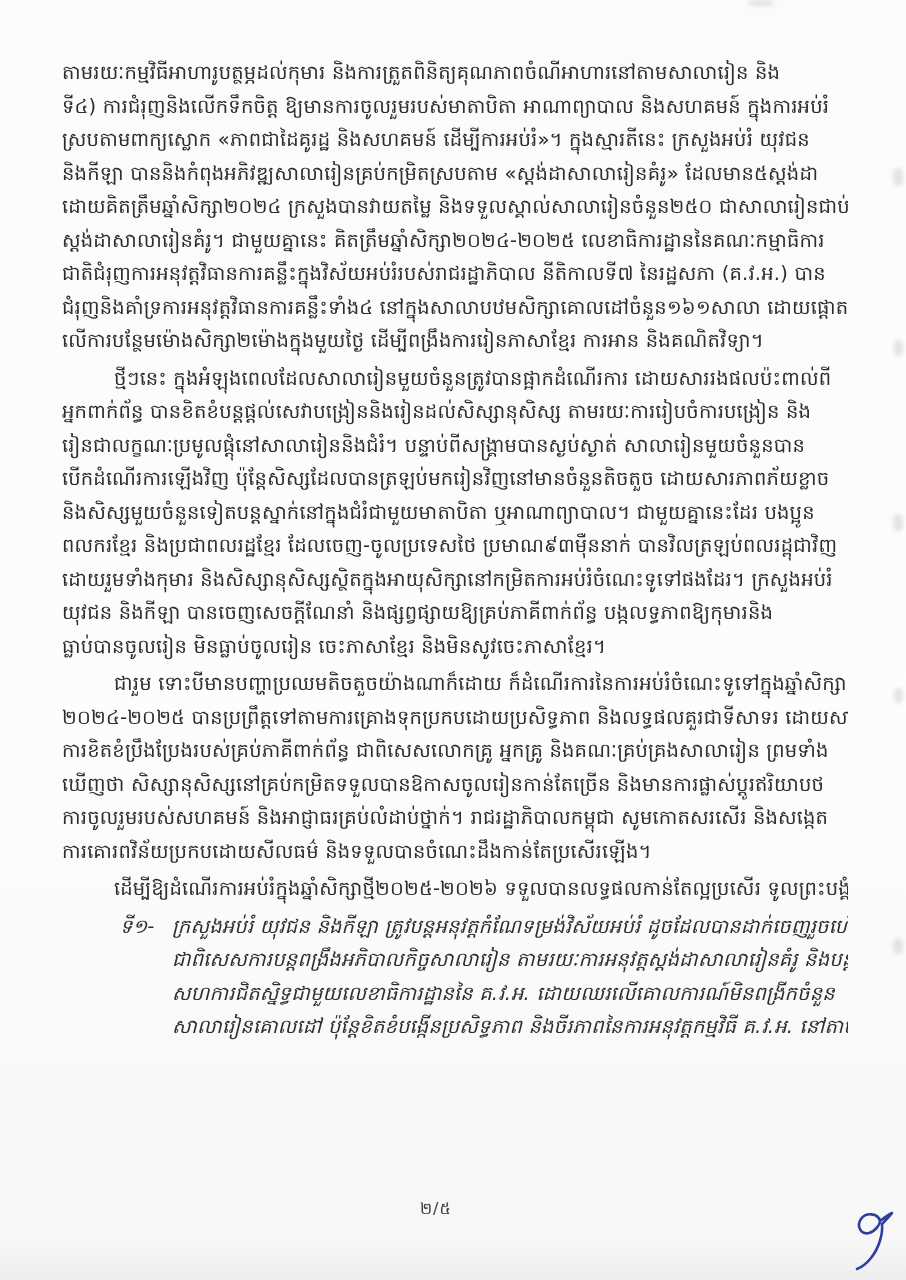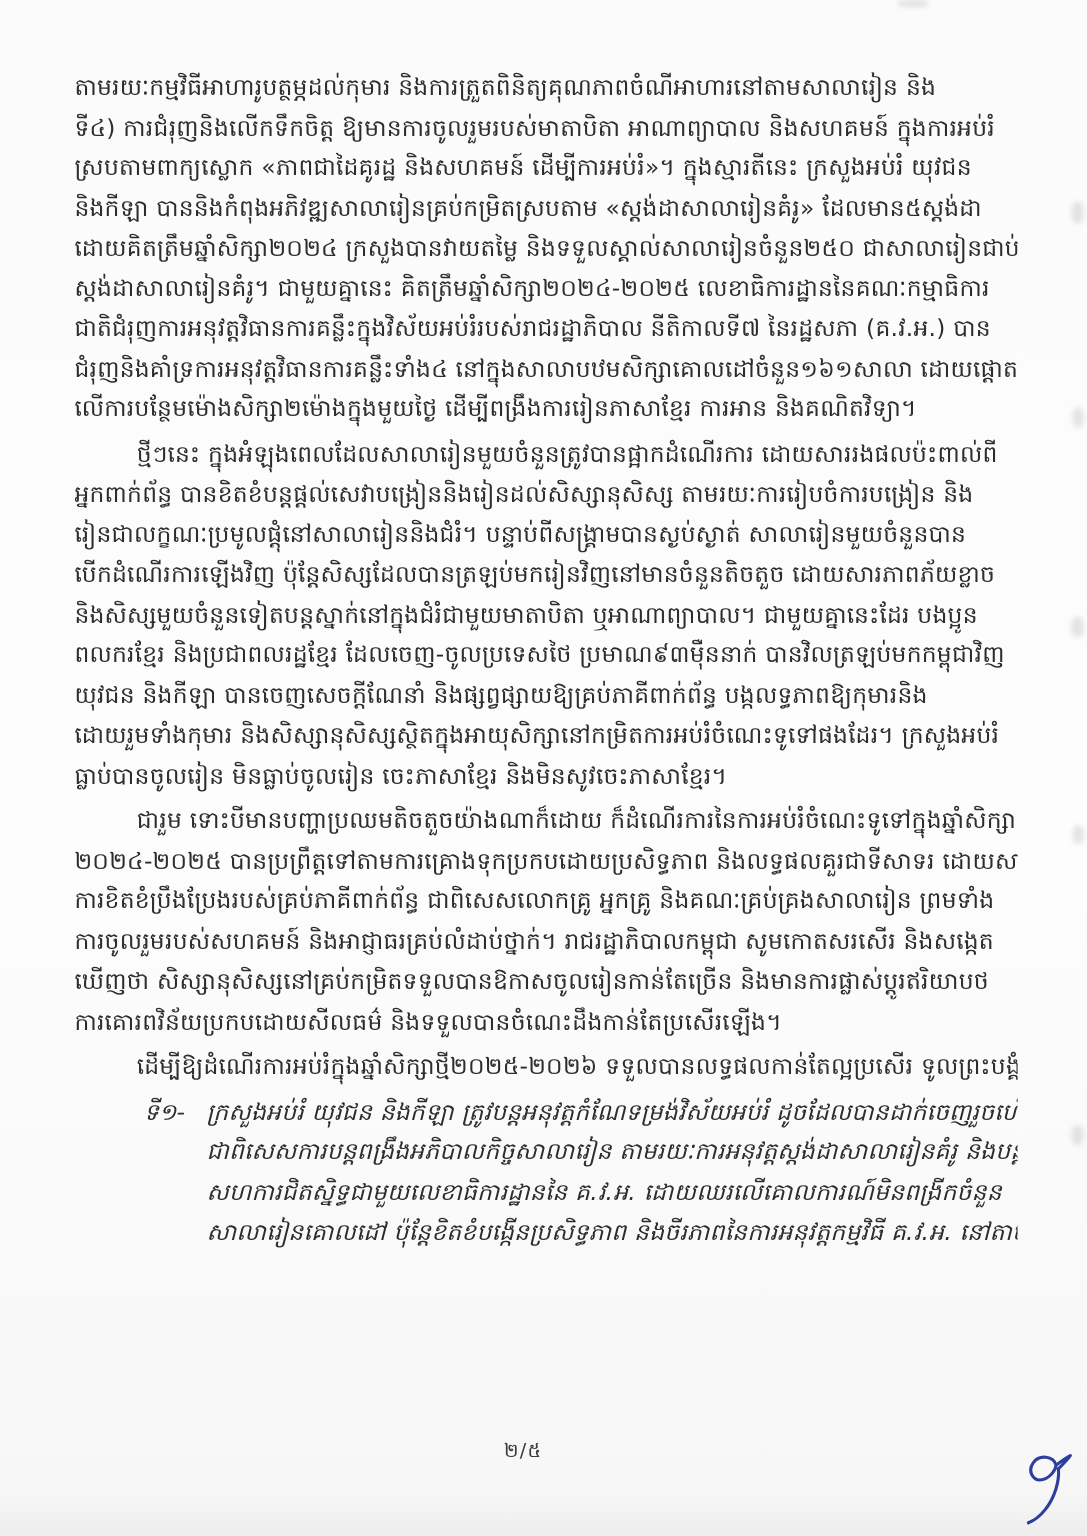--- a/index.html
+++ b/index.html
@@ -70,31 +70,31 @@
         <div class="line">ជាតិជំរុញការអនុវត្តវិធានការគន្លឹះក្នុងវិស័យអប់រំរបស់រាជរដ្ឋាភិបាល នីតិកាលទី៧ នៃរដ្ឋសភា (គ.វ.អ.) បាន</div>
         <div class="line">ជំរុញនិងគាំទ្រការអនុវត្តវិធានការគន្លឹះទាំង៤ នៅក្នុងសាលាបឋមសិក្សាគោលដៅចំនួន១៦១សាលា ដោយផ្ដោត</div>
         <div class="line">លើការបន្ថែមម៉ោងសិក្សា២ម៉ោងក្នុងមួយថ្ងៃ ដើម្បីពង្រឹងការរៀនភាសាខ្មែរ ការអាន និងគណិតវិទ្យា។</div>
       </div>
       <div class="para paragraph">
         <div class="line">ថ្មីៗនេះ ក្នុងអំឡុងពេលដែលសាលារៀនមួយចំនួនត្រូវបានផ្អាកដំណើរការ ដោយសាររងផលប៉ះពាល់ពី</div>
         <div class="line">អ្នកពាក់ព័ន្ធ បានខិតខំបន្តផ្តល់សេវាបង្រៀននិងរៀនដល់សិស្សានុសិស្ស តាមរយៈការរៀបចំការបង្រៀន និង</div>
         <div class="line">រៀនជាលក្ខណៈប្រមូលផ្តុំនៅសាលារៀននិងជំរំ។ បន្ទាប់ពីសង្គ្រាមបានស្ងប់ស្ងាត់ សាលារៀនមួយចំនួនបាន</div>
         <div class="line">បើកដំណើរការឡើងវិញ ប៉ុន្តែសិស្សដែលបានត្រឡប់មករៀនវិញនៅមានចំនួនតិចតួច ដោយសារភាពភ័យខ្លាច</div>
         <div class="line">និងសិស្សមួយចំនួនទៀតបន្តស្នាក់នៅក្នុងជំរំជាមួយមាតាបិតា ឬអាណាព្យាបាល។ ជាមួយគ្នានេះដែរ បងប្អូន</div>
-        <div class="line">ពលករខ្មែរ និងប្រជាពលរដ្ឋខ្មែរ ដែលចេញ-ចូលប្រទេសថៃ ប្រមាណ៩៣ម៉ឺននាក់ បានវិលត្រឡប់មកកម្ពុជាវិញ</div>
+        <div class="line">ពលករខ្មែរ និងប្រជាពលរដ្ឋខ្មែរ ដែលចេញ-ចូលប្រទេសថៃ ប្រមាណ៩៣ម៉ឺននាក់ បានវិលត្រឡប់ពលរដ្ពុជាវិញ</div>
+        <div class="line">ដោយរួមទាំងកុមារ និងសិស្សានុសិស្សស្ថិតក្នុងអាយុសិក្សានៅកម្រិតការអប់រំចំណេះទូទៅផងដែរ។ ក្រសួងអប់រំ</div>
         <div class="line">យុវជន និងកីឡា បានចេញសេចក្ដីណែនាំ និងផ្សព្វផ្សាយឱ្យគ្រប់ភាគីពាក់ព័ន្ធ បង្កលទ្ធភាពឱ្យកុមារនិង</div>
-        <div class="line">ដោយរួមទាំងកុមារ និងសិស្សានុសិស្សស្ថិតក្នុងអាយុសិក្សានៅកម្រិតការអប់រំចំណេះទូទៅផងដែរ។ ក្រសួងអប់រំ</div>
         <div class="line">ធ្លាប់បានចូលរៀន មិនធ្លាប់ចូលរៀន ចេះភាសាខ្មែរ និងមិនសូវចេះភាសាខ្មែរ។</div>
       </div>
       <div class="para paragraph">
         <div class="line">ជារួម ទោះបីមានបញ្ហាប្រឈមតិចតួចយ៉ាងណាក៏ដោយ ក៏ដំណើរការនៃការអប់រំចំណេះទូទៅក្នុងឆ្នាំសិក្សា</div>
         <div class="line">២០២៤-២០២៥ បានប្រព្រឹត្តទៅតាមការគ្រោងទុកប្រកបដោយប្រសិទ្ធភាព និងលទ្ធផលគួរជាទីសាទរ ដោយសារ</div>
         <div class="line">ការខិតខំប្រឹងប្រែងរបស់គ្រប់ភាគីពាក់ព័ន្ធ ជាពិសេសលោកគ្រូ អ្នកគ្រូ និងគណៈគ្រប់គ្រងសាលារៀន ព្រមទាំង</div>
+        <div class="line">ឃើញថា សិស្សានុសិស្សនៅគ្រប់កម្រិតទទួលបានឱកាសចូលរៀនកាន់តែច្រើន និងមានការផ្លាស់ប្ដូរឥរិយាបថ</div>
         <div class="line">ការចូលរួមរបស់សហគមន៍ និងអាជ្ញាធរគ្រប់លំដាប់ថ្នាក់។ រាជរដ្ឋាភិបាលកម្ពុជា សូមកោតសរសើរ និងសង្កេត</div>
-        <div class="line">ឃើញថា សិស្សានុសិស្សនៅគ្រប់កម្រិតទទួលបានឱកាសចូលរៀនកាន់តែច្រើន និងមានការផ្លាស់ប្ដូរឥរិយាបថ</div>
         <div class="line">ការគោរពវិន័យប្រកបដោយសីលធម៌ និងទទួលបានចំណេះដឹងកាន់តែប្រសើរឡើង។</div>
       </div>
       <div class="para paragraph">
         <div class="line">ដើម្បីឱ្យដំណើរការអប់រំក្នុងឆ្នាំសិក្សាថ្មី២០២៥-២០២៦ ទទួលបានលទ្ធផលកាន់តែល្អប្រសើរ ទូលព្រះបង្គំ</div>
       </div>
       <div class="para list-item">
         <span class="marker">ទី១-</span>
         <div class="line">ក្រសួងអប់រំ យុវជន និងកីឡា ត្រូវបន្តអនុវត្តកំណែទម្រង់វិស័យអប់រំ ដូចដែលបានដាក់ចេញរួចហើយ</div>
         <div class="line">ជាពិសេសការបន្តពង្រឹងអភិបាលកិច្ចសាលារៀន តាមរយៈការអនុវត្តស្ដង់ដាសាលារៀនគំរូ និងបន្ត</div>
         <div class="line">សហការជិតស្និទ្ធជាមួយលេខាធិការដ្ឋាននៃ គ.វ.អ. ដោយឈរលើគោលការណ៍មិនពង្រីកចំនួន</div>

